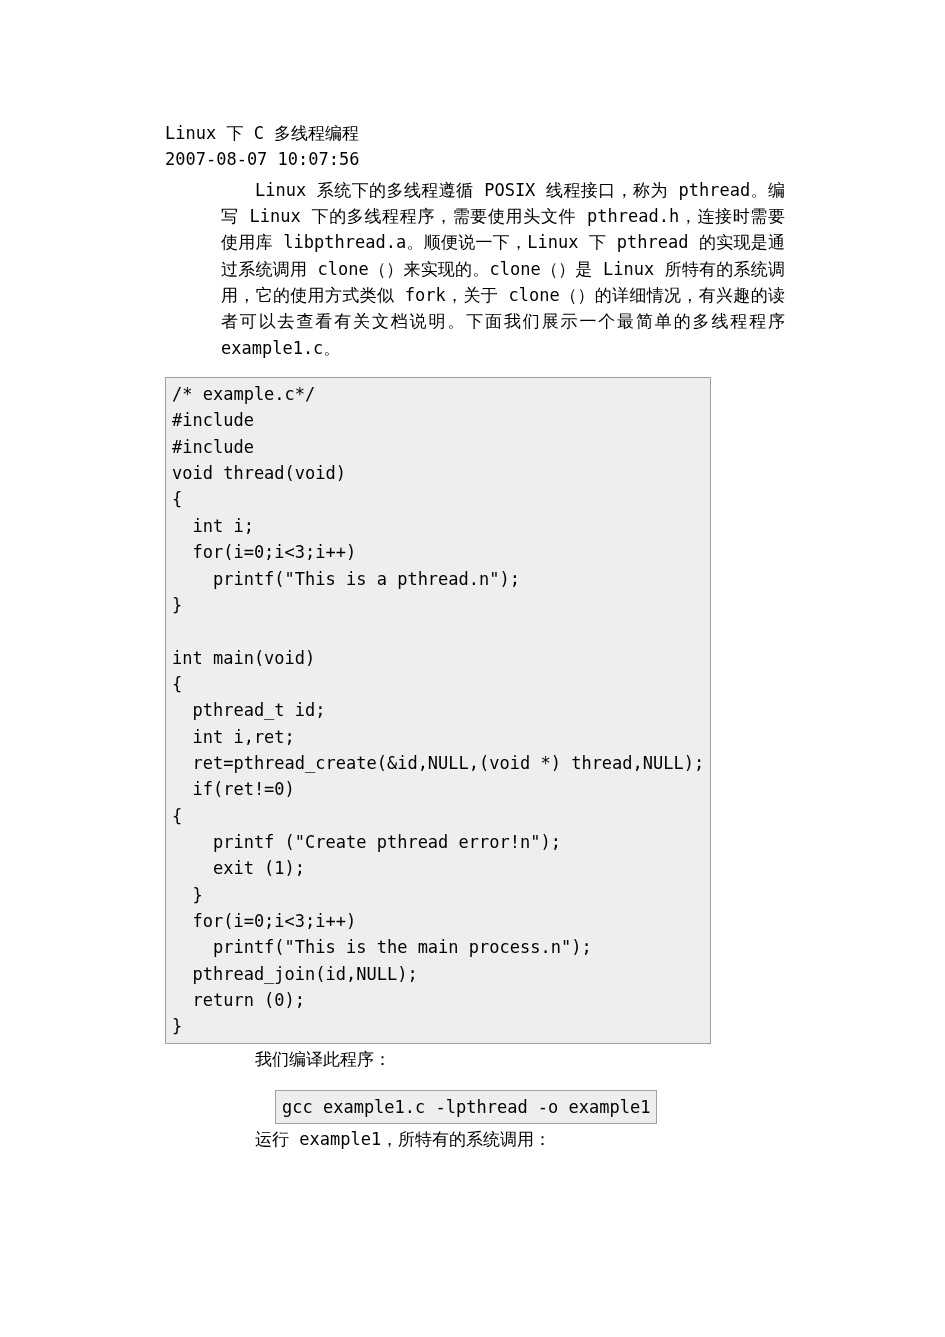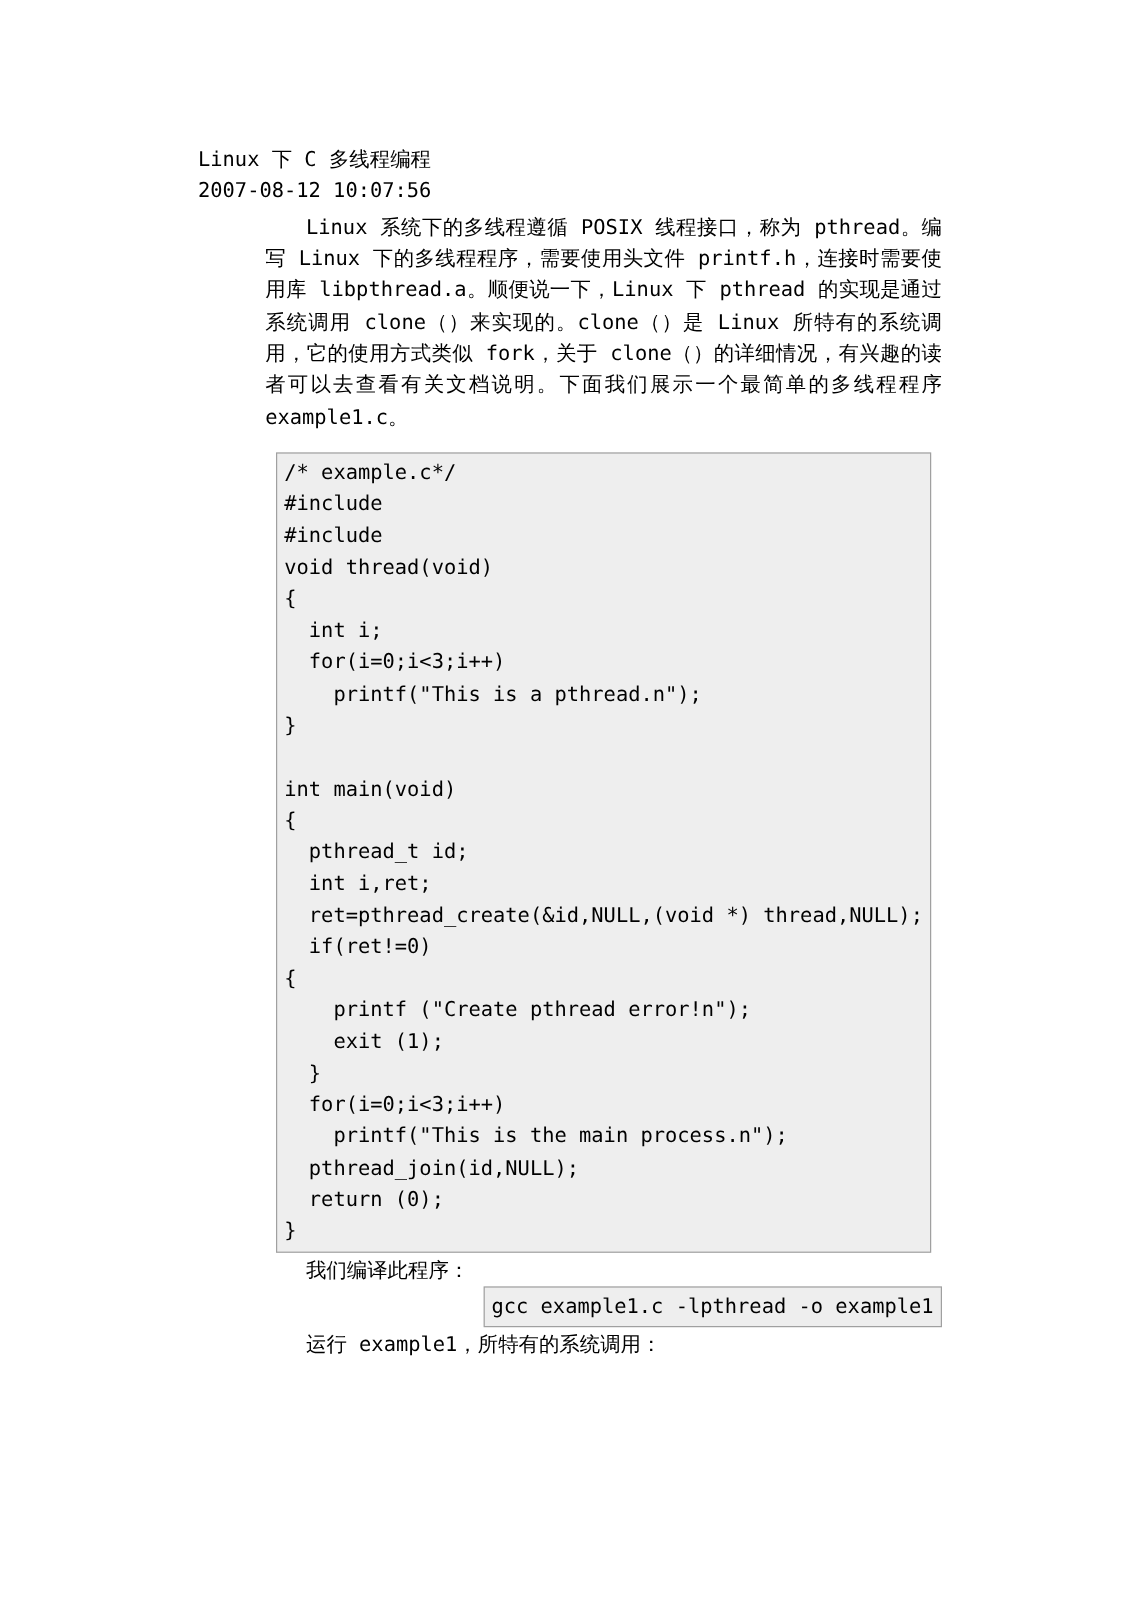--- a/index.html
+++ b/index.html
@@ -26,44 +26,44 @@
   }
   .intro {
     margin-top: 4px;
     margin-left: 56px;
     text-indent: 2em;
     text-align: justify;
     text-justify: inter-ideograph;
   }
   .code-wrap {
     margin-top: 16px;
-    margin-left: 56px;
     display: flex;
-    justify-content: center;
+    justify-content: flex-start;
   }
   .code-box {
     display: inline-block;
     border: 1px solid #a0a0a0;
     background: #eeeeee;
     padding: 3px 6px 3px 6px;
     font-family: "SimSun", "FangSong", "NSimSun", monospace;
     font-size: 17px;
     white-space: pre;
     line-height: 1.55;
     color: #000;
   }
   .para {
     margin-top: 2px;
     margin-left: 56px;
     text-indent: 2em;
   }
   .cmd-wrap {
+    margin-top: 18px;
     margin-left: 110px;
     display: flex;
-    justify-content: flex-end;
+    justify-content: flex-start;
   }
   .cmd-box {
     display: inline-block;
     border: 1px solid #a0a0a0;
     background: #eeeeee;
     padding: 3px 6px;
     font-family: "SimSun", "FangSong", "NSimSun", monospace;
     font-size: 17px;
     white-space: pre;
     color: #000;
@@ -75,23 +75,23 @@
     justify-content: flex-start;
   }
 </style>
 </head>
 <body>
 
 <div class="page">
 
   <div class="title-line">Linux 下 C 多线程编程</div>
 
-  <div class="timestamp">2007-08-12 10:07:56</div>
+  <div class="timestamp">2007-08-07 10:07:56</div>
 
-  <div class="intro">Linux 系统下的多线程遵循 POSIX 线程接口，称为 pthread。编写 Linux 下的多线程程序，需要使用头文件 printf.h，连接时需要使用库 libpthread.a。顺便说一下，Linux 下 pthread 的实现是通过系统调用 clone（）来实现的。clone（）是 Linux 所特有的系统调用，它的使用方式类似 fork，关于 clone（）的详细情况，有兴趣的读者可以去查看有关文档说明。下面我们展示一个最简单的多线程程序 example1.c。</div>
+  <div class="intro">Linux 系统下的多线程遵循 POSIX 线程接口，称为 pthread。编写 Linux 下的多线程程序，需要使用头文件 pthread.h，连接时需要使用库 libpthread.a。顺便说一下，Linux 下 pthread 的实现是通过系统调用 clone（）来实现的。clone（）是 Linux 所特有的系统调用，它的使用方式类似 fork，关于 clone（）的详细情况，有兴趣的读者可以去查看有关文档说明。下面我们展示一个最简单的多线程程序 example1.c。</div>
 
   <div class="code-wrap">
     <div class="code-box">/* example.c*/
 #include
 #include
 void thread(void)
 {
   int i;
   for(i=0;i&lt;3;i++)
     printf("This is a pthread.n");

